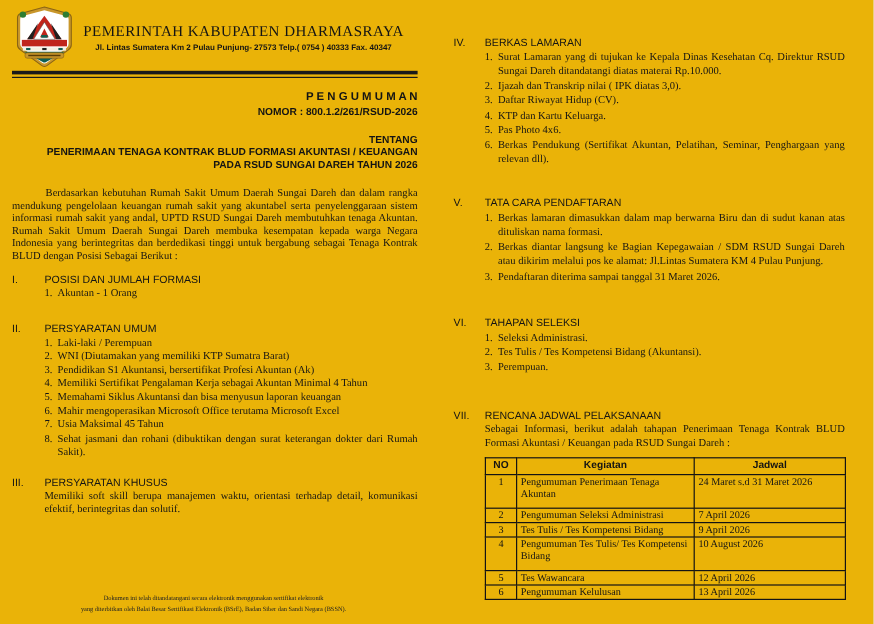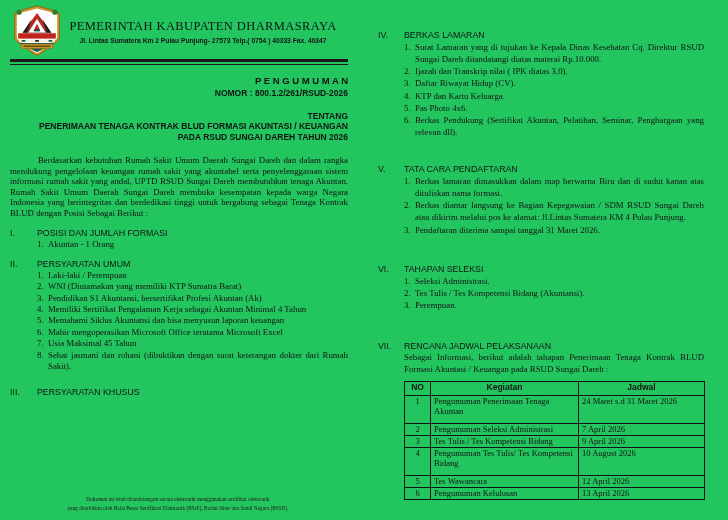--- a/index.html
+++ b/index.html
@@ -1,17 +1,17 @@
 <!DOCTYPE html>
 <html><head>
 <meta charset="utf-8">
 <style>
   html,body { margin:0; padding:0; background:#e8e8e8; }
   .page {
-    width:728px; height:520px; background:#22c55e; margin:0 auto;
+    width:728px; height:520px; background:#eab308; margin:0 auto;
     display:flex; color:#141414; overflow:hidden; position:relative;
     font-family:"Liberation Serif", serif;
   }
   .sans { font-family:"Liberation Sans", sans-serif; }
 
   
   .col-left { width:356px; box-sizing:border-box; padding:5px 8px 0 10px; position:relative; }
   .letterhead { display:flex; align-items:center; height:52px; }
   .logo-wrap { width:54px; height:52px; flex:0 0 auto; }
   .lh-text { flex:1; text-align:center; padding-right:6px; }
@@ -114,21 +114,21 @@
       </div>
       <div class="sec-body">
         <div class="items">
           <div class="item">
               <span class="item-text">Akuntan - 1 Orang</span>
             </div>
         </div>
       </div>
     </div>
 
-    <div class="sec" style="margin-top:8px;">
+    <div class="sec" style="margin-top:18px;">
       <div class="sec-head">
         <span class="sec-num">II.</span>
         <span>PERSYARATAN UMUM</span>
       </div>
       <div class="sec-body">
         <div class="items">
           <div class="item">
               <span class="item-text">Laki-laki / Perempuan</span>
             </div>
           <div class="item">
@@ -153,20 +153,23 @@
               <span class="item-text">Sehat jasmani dan rohani (dibuktikan dengan surat keterangan dokter dari Rumah Sakit).</span>
             </div>
         </div>
       </div>
     </div>
 
     <div class="sec" style="margin-top:14px;">
       <div class="sec-head">
         <span class="sec-num">III.</span>
         <span>PERSYARATAN KHUSUS</span>
+      </div>
+      <div class="sec-body">
+        <div class="sec-para">Memiliki soft skill berupa manajemen waktu, orientasi terhadap detail, komunikasi efektif, berintegritas dan solutif.</div>
       </div>
     </div>
 
     <div class="doc-footer">
       <div>Dokumen ini telah ditandatangani secara elektronik menggunakan sertifikat elektronik</div>
       <div>yang diterbitkan oleh Balai Besar Sertifikasi Elektronik (BSrE), Badan Siber dan Sandi Negara (BSSN).</div>
     </div>
   </div>
 
   <div class="col-right">

